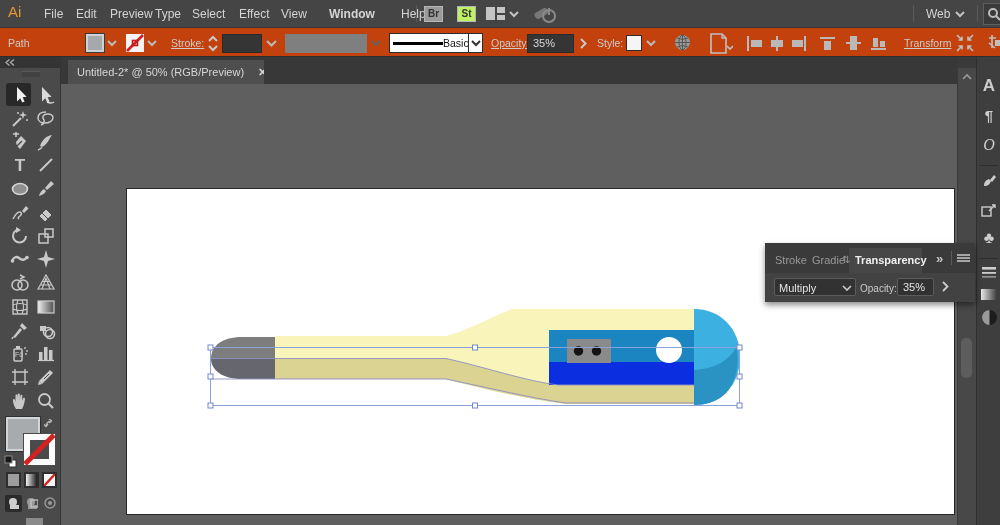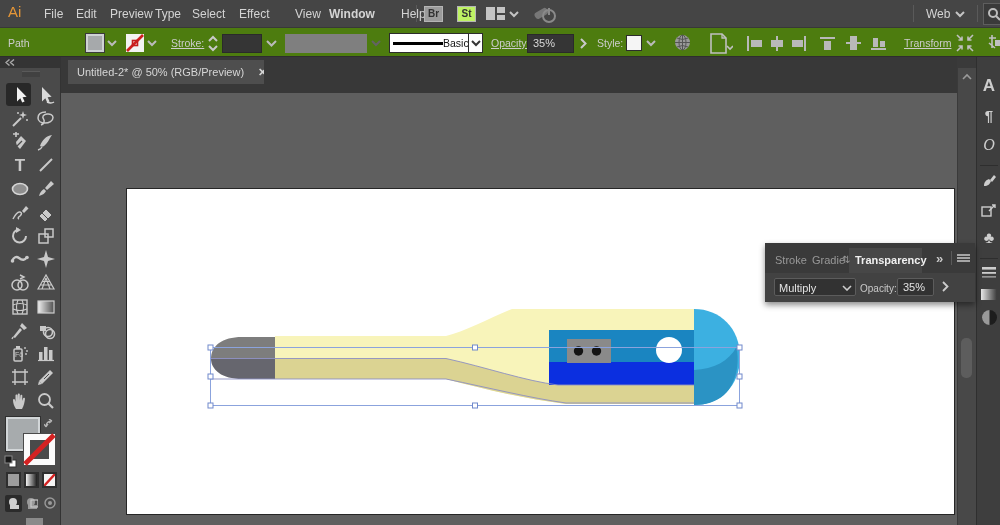--- a/index.html
+++ b/index.html
@@ -3,29 +3,29 @@
 <meta charset="utf-8">
 <style>
   html,body{margin:0;padding:0;}
   body{width:1000px;height:525px;overflow:hidden;background:#5f5f5f;
        font-family:"Liberation Sans",sans-serif;position:relative;}
   .abs{position:absolute;}
   
   #menubar{left:0;top:0;width:1000px;height:27px;background:#454545;z-index:30;}
   .mitem{position:absolute;top:7px;font-size:12px;color:#d4d4d4;}
   
-  #ctrlbar{left:0;top:27px;width:1000px;height:30px;background:#4d7c0f;
+  #ctrlbar{left:0;top:27px;width:1000px;height:30px;background:#c2410c;
            border-top:1px solid #383838;border-bottom:1px solid #2e2e2e;
            box-sizing:border-box;z-index:30;}
   .clabel{position:absolute;top:9px;font-size:10.5px;color:#cccccc;white-space:nowrap;}
   
   #tools{left:0;top:57px;width:61px;height:468px;background:#4a4a4a;
          border-right:1px solid #333;box-sizing:border-box;z-index:20;}
   
-  #tabbar{left:61px;top:57px;width:896px;height:36px;background:#383838;z-index:10;}
+  #tabbar{left:61px;top:57px;width:896px;height:27px;background:#383838;z-index:10;}
   #tab{position:absolute;left:7px;top:3px;width:196px;height:24px;background:#4e4e4e;
        color:#d6d6d6;font-size:11px;line-height:24px;padding-left:9px;box-sizing:border-box;
        white-space:nowrap;overflow:hidden;}
   #canvas{left:61px;top:84px;width:896px;height:441px;background:#5f5f5f;z-index:1;}
   #artboard{position:absolute;left:65px;top:104px;width:829px;height:327px;background:#ffffff;
             border:1px solid #262626;box-sizing:border-box;}
   
   #vscroll{left:957px;top:57px;width:19px;height:468px;background:#484848;
            border-left:1px solid #3a3a3a;box-sizing:border-box;z-index:5;}
   #dock{left:976px;top:57px;width:24px;height:468px;background:#3e3e3e;
@@ -38,21 +38,21 @@
 </head>
 <body>
 <div class="abs" id="menubar">
   <span style="position:absolute;left:8px;top:3px;font-size:15px;font-weight:normal;color:#e59637;">Ai</span>
   <span class="mitem" style="left:44px;">File</span>
   <span class="mitem" style="left:76px;">Edit</span>
   <span class="mitem" style="left:110px;">Preview</span>
   <span class="mitem" style="left:155px;">Type</span>
   <span class="mitem" style="left:192px;">Select</span>
   <span class="mitem" style="left:239px;">Effect</span>
-  <span class="mitem" style="left:295px;text-align:right;">View</span>
+  <span class="mitem" style="left:281px;text-align:right;">View</span>
   <span class="mitem" style="left:329px;font-weight:bold;">Window</span>
   <span class="mitem" style="left:377px;margin-left:24px;">Help</span>
   <span style="position:absolute;left:416px;top:5px;width:1px;height:17px;background:#5a5a5a;"></span>
   <span style="position:absolute;left:424px;top:6px;width:19px;height:16px;background:#9b9b9b;border:1px solid #b5b5b5;box-sizing:border-box;color:#323232;font-size:10px;font-weight:bold;text-align:center;line-height:14px;">Br</span>
   <span style="position:absolute;left:457px;top:6px;width:19px;height:16px;background:#bef264;border:1px solid #b5b5b5;box-sizing:border-box;color:#323232;font-size:10px;font-weight:bold;text-align:center;line-height:14px;">St</span>
   <svg style="position:absolute;left:486px;top:7px;" width="34" height="14" viewBox="0 0 34 14">
     <rect x="0" y="0" width="9" height="13" fill="#c4c4c4"></rect>
     <rect x="11" y="0" width="8" height="6" fill="#c4c4c4"></rect>
     <rect x="11" y="8" width="8" height="5" fill="#c4c4c4"></rect>
     <path d="M24 5 l4 4 l4 -4" stroke="#c4c4c4" stroke-width="2" fill="none"></path>

